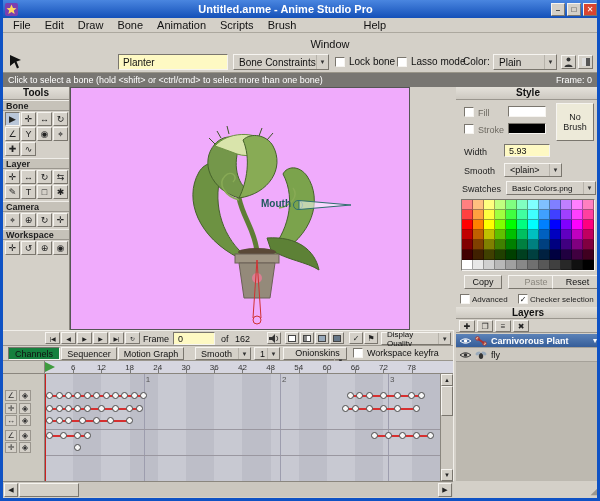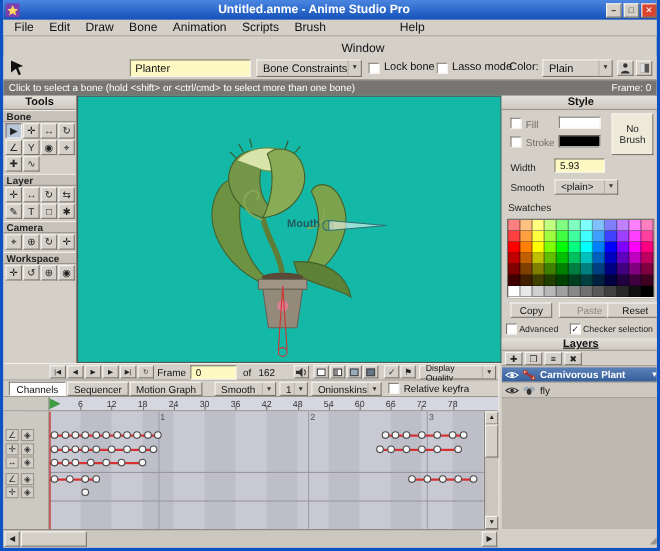--- a/index.html
+++ b/index.html
@@ -45,21 +45,21 @@
   .tools-panel{left:0;top:87px;width:67px;height:243px;background:#d4d0c8;border-right:1px solid #8a867e;overflow:hidden;}
   .panel-title{height:13px;text-align:center;font-size:10px;font-weight:bold;color:#111;
                border-bottom:1px solid #9a968e;background:linear-gradient(#e4e1da,#cdc9c1);}
   .tool-section-label{height:11px;font-size:9px;font-weight:bold;color:#222;padding-left:3px;
                       background:#c6c2b9;border-top:1px solid #efede8;border-bottom:1px solid #9a968e;}
   .tool-grid{display:flex;flex-wrap:wrap;padding:1px 0 1px 2px;}
   .tool-btn{width:15px;height:14px;margin:0 1px 1px 0;font-size:9px;color:#222;display:flex;align-items:center;
             justify-content:center;background:#d4d0c8;border:1px solid;border-color:#f6f4f0 #7a766e #7a766e #f6f4f0;}
   .tool-btn.active{background:#b9c6d8;border-color:#7a766e #f6f4f0 #f6f4f0 #7a766e;}
   
-  .canvas{left:67px;top:87px;width:386px;height:243px;background:#14b8a6;border:1px solid #555;overflow:hidden;}
+  .canvas{left:67px;top:87px;width:340px;height:243px;background:#f0abfc;border:1px solid #555;overflow:hidden;}
   .bone-label{position:absolute;left:190px;top:110px;font-size:10px;font-weight:bold;color:#215a5e;}
   
   .style-panel{left:453px;top:87px;width:144px;height:220px;background:#d4d0c8;overflow:hidden;}
   .sp-label{position:absolute;font-size:9px;color:#6e6a62;}
   .sp-label.dark{color:#222;}
   .swatch{position:absolute;width:38px;height:11px;border:1px solid;border-color:#7a766e #f6f4f0 #f6f4f0 #7a766e;}
   .no-brush{position:absolute;left:100px;top:16px;width:38px;height:38px;font-size:9px;color:#222;text-align:center;
             background:#edead9;border:1px solid;border-color:#f6f4f0 #7a766e #7a766e #f6f4f0;display:flex;align-items:center;justify-content:center;}
   #palette{position:absolute;left:5px;top:112px;width:134px;height:72px;display:grid;
            grid-template-columns:repeat(12,1fr);border:1px solid;border-color:#7a766e #f6f4f0 #f6f4f0 #7a766e;background:#000;}
@@ -85,21 +85,21 @@
   .pb-btn{width:15px;height:12px;font-size:6px;color:#222;display:flex;align-items:center;justify-content:center;
           background:#d4d0c8;border:1px solid;border-color:#f6f4f0 #7a766e #7a766e #f6f4f0;}
   .pb-label{position:absolute;top:3px;font-size:9px;color:#111;}
   .vm-btn{position:absolute;top:1px;width:14px;height:12px;background:#d4d0c8;border:1px solid;
           border-color:#f6f4f0 #7a766e #7a766e #f6f4f0;display:flex;align-items:center;justify-content:center;}
   .vm-in{width:8px;height:7px;border:1px solid #444;}
   
   .tl-tabs{left:0;top:346px;width:450px;height:15px;background:#d4d0c8;border-bottom:1px solid #9a968e;}
   .tl-tab{position:absolute;top:1px;height:13px;font-size:9px;color:#111;display:flex;align-items:center;
           justify-content:center;background:#d4d0c8;border:1px solid;border-color:#f6f4f0 #7a766e #7a766e #f6f4f0;}
-  .tl-tab.active{background:#ffffff;border-color:#7a766e #f6f4f0 #f6f4f0 #7a766e;}
+  .tl-tab.active{background:#15803d;border-color:#7a766e #f6f4f0 #f6f4f0 #7a766e;}
   
   .ruler{left:0;top:361px;width:450px;height:13px;background:#d6d6e0;border-bottom:1px solid #8a867e;overflow:hidden;}
   .ruler-gutter{position:absolute;left:0;top:0;width:42px;height:13px;background:#ccc9c0;border-right:1px solid #8a867e;}
   .tick-label{position:absolute;top:2px;width:14px;text-align:center;font-size:8px;color:#333;}
   .tick-line{position:absolute;bottom:0;width:1px;height:4px;background:#777;}
   .play-tri{position:absolute;left:42px;top:1px;width:0;height:0;border-top:5.5px solid transparent;
             border-bottom:5.5px solid transparent;border-left:10px solid #3f9b3f;}
   
   .tracks{left:0;top:374px;width:450px;height:107px;overflow:hidden;
           background:repeating-linear-gradient(90deg,#c8c9d2 0 28.2px,#bdbec8 28.2px 56.4px);background-position-x:42px;}
@@ -283,20 +283,24 @@
     <span class="swatch" style="left:52px;top:36px;background:#000000;"></span>
     <div class="no-brush">No Brush</div>
     <span class="sp-label dark" style="left:8px;top:60px;">Width</span>
     <input class="tb-input sunken" style="left: 48px; top: 57px; width: 46px; height: 13px; font-size: 9px;" readonly="" value="5.93">
     <span class="sp-label dark" style="left:8px;top:79px;">Smooth</span>
     <div class="dropdown btn3d" style="left:48px;top:76px;width:58px;height:14px;font-size:9px;">
       <span>&lt;plain&gt;</span>
       <span class="dd-arrow">▼</span>
     </div>
     <span class="sp-label dark" style="left:6px;top:97px;">Swatches</span>
+    <div class="dropdown btn3d" style="left:50px;top:94px;width:90px;height:14px;font-size:8px;">
+      <span>Basic Colors.png</span>
+      <span class="dd-arrow">▼</span>
+    </div>
     <div id="palette">
         <div class="pal-cell" style="background: rgb(255, 128, 128);"></div>
         <div class="pal-cell" style="background: rgb(255, 192, 128);"></div>
         <div class="pal-cell" style="background: rgb(255, 255, 128);"></div>
         <div class="pal-cell" style="background: rgb(192, 255, 128);"></div>
         <div class="pal-cell" style="background: rgb(128, 255, 128);"></div>
         <div class="pal-cell" style="background: rgb(128, 255, 192);"></div>
         <div class="pal-cell" style="background: rgb(128, 255, 255);"></div>
         <div class="pal-cell" style="background: rgb(128, 192, 255);"></div>
         <div class="pal-cell" style="background: rgb(128, 128, 255);"></div>
@@ -379,21 +383,21 @@
     <div class="sp-btn" style="left:8px;width:38px;">Copy</div>
     <div class="sp-btn disabled" style="left:52px;width:56px;">Paste</div>
     <div class="sp-btn" style="left:96px;width:51px;">Reset</div>
     <span class="chk abs" style="left:4px;top:207px;"></span>
     <span class="sp-label dark" style="left:16px;top:208px;font-size:8px;">Advanced</span>
     <span class="chk abs" style="left:62px;top:207px;">✓</span>
     <span class="sp-label dark" style="left:74px;top:208px;font-size:8px;">Checker selection</span>
   </div>
 
   <div class="abs layers-panel">
-    <div class="panel-title" style="height:12px;text-decoration:underline;">Layers</div>
+    <div class="panel-title" style="height:12px;">Layers</div>
     <div class="lp-toolbar" id="layers-toolbar">
         <div class="lp-btn">✚</div>
         <div class="lp-btn">❐</div>
         <div class="lp-btn">≡</div>
         <div class="lp-btn">✖</div>
       </div>
     <div id="layers-list">
         <div class="layer-row selected">
           <div class="eye">
             <svg width="13" height="10" viewBox="0 0 13 10">
@@ -474,27 +478,27 @@
     <div class="tl-tab" style="left:58px;width:56px;">Sequencer</div>
     <div class="tl-tab" style="left:115px;width:66px;">Motion Graph</div>
     <div class="dropdown btn3d" style="left:192px;top:1px;width:56px;height:13px;font-size:9px;">
       <span>Smooth</span>
       <span class="dd-arrow">▼</span>
     </div>
     <div class="dropdown btn3d" style="left:251px;top:1px;width:26px;height:13px;font-size:9px;">
       <span>1</span>
       <span class="dd-arrow">▼</span>
     </div>
-    <div class="dropdown btn3d" style="left:280px;top:1px;width:64px;height:13px;font-size:9px;">
+    <div class="dropdown btn3d" style="left:280px;top:1px;width:64px;height:13px;font-size:9px;flex-direction:column;">
       <span>Onionskins</span>
       <span class="dd-arrow">▼</span>
     </div>
     <div class="chk-row" style="left:350px;top:2px;font-size:9px;">
       <span class="chk"></span>
-      <span>Relative keyfra</span>
+      <span>Workspace keyfra</span>
     </div>
   </div>
 
   <div class="abs ruler" id="ruler">
     <div class="ruler-gutter"></div>
     <div class="play-tri"></div>
   <div class="tick-label" style="left: 63.2px;">6</div>
       <div class="tick-line" style="left: 70.2px;"></div>
       <div class="tick-label" style="left: 91.4px;">12</div>
       <div class="tick-line" style="left: 98.4px;"></div>

